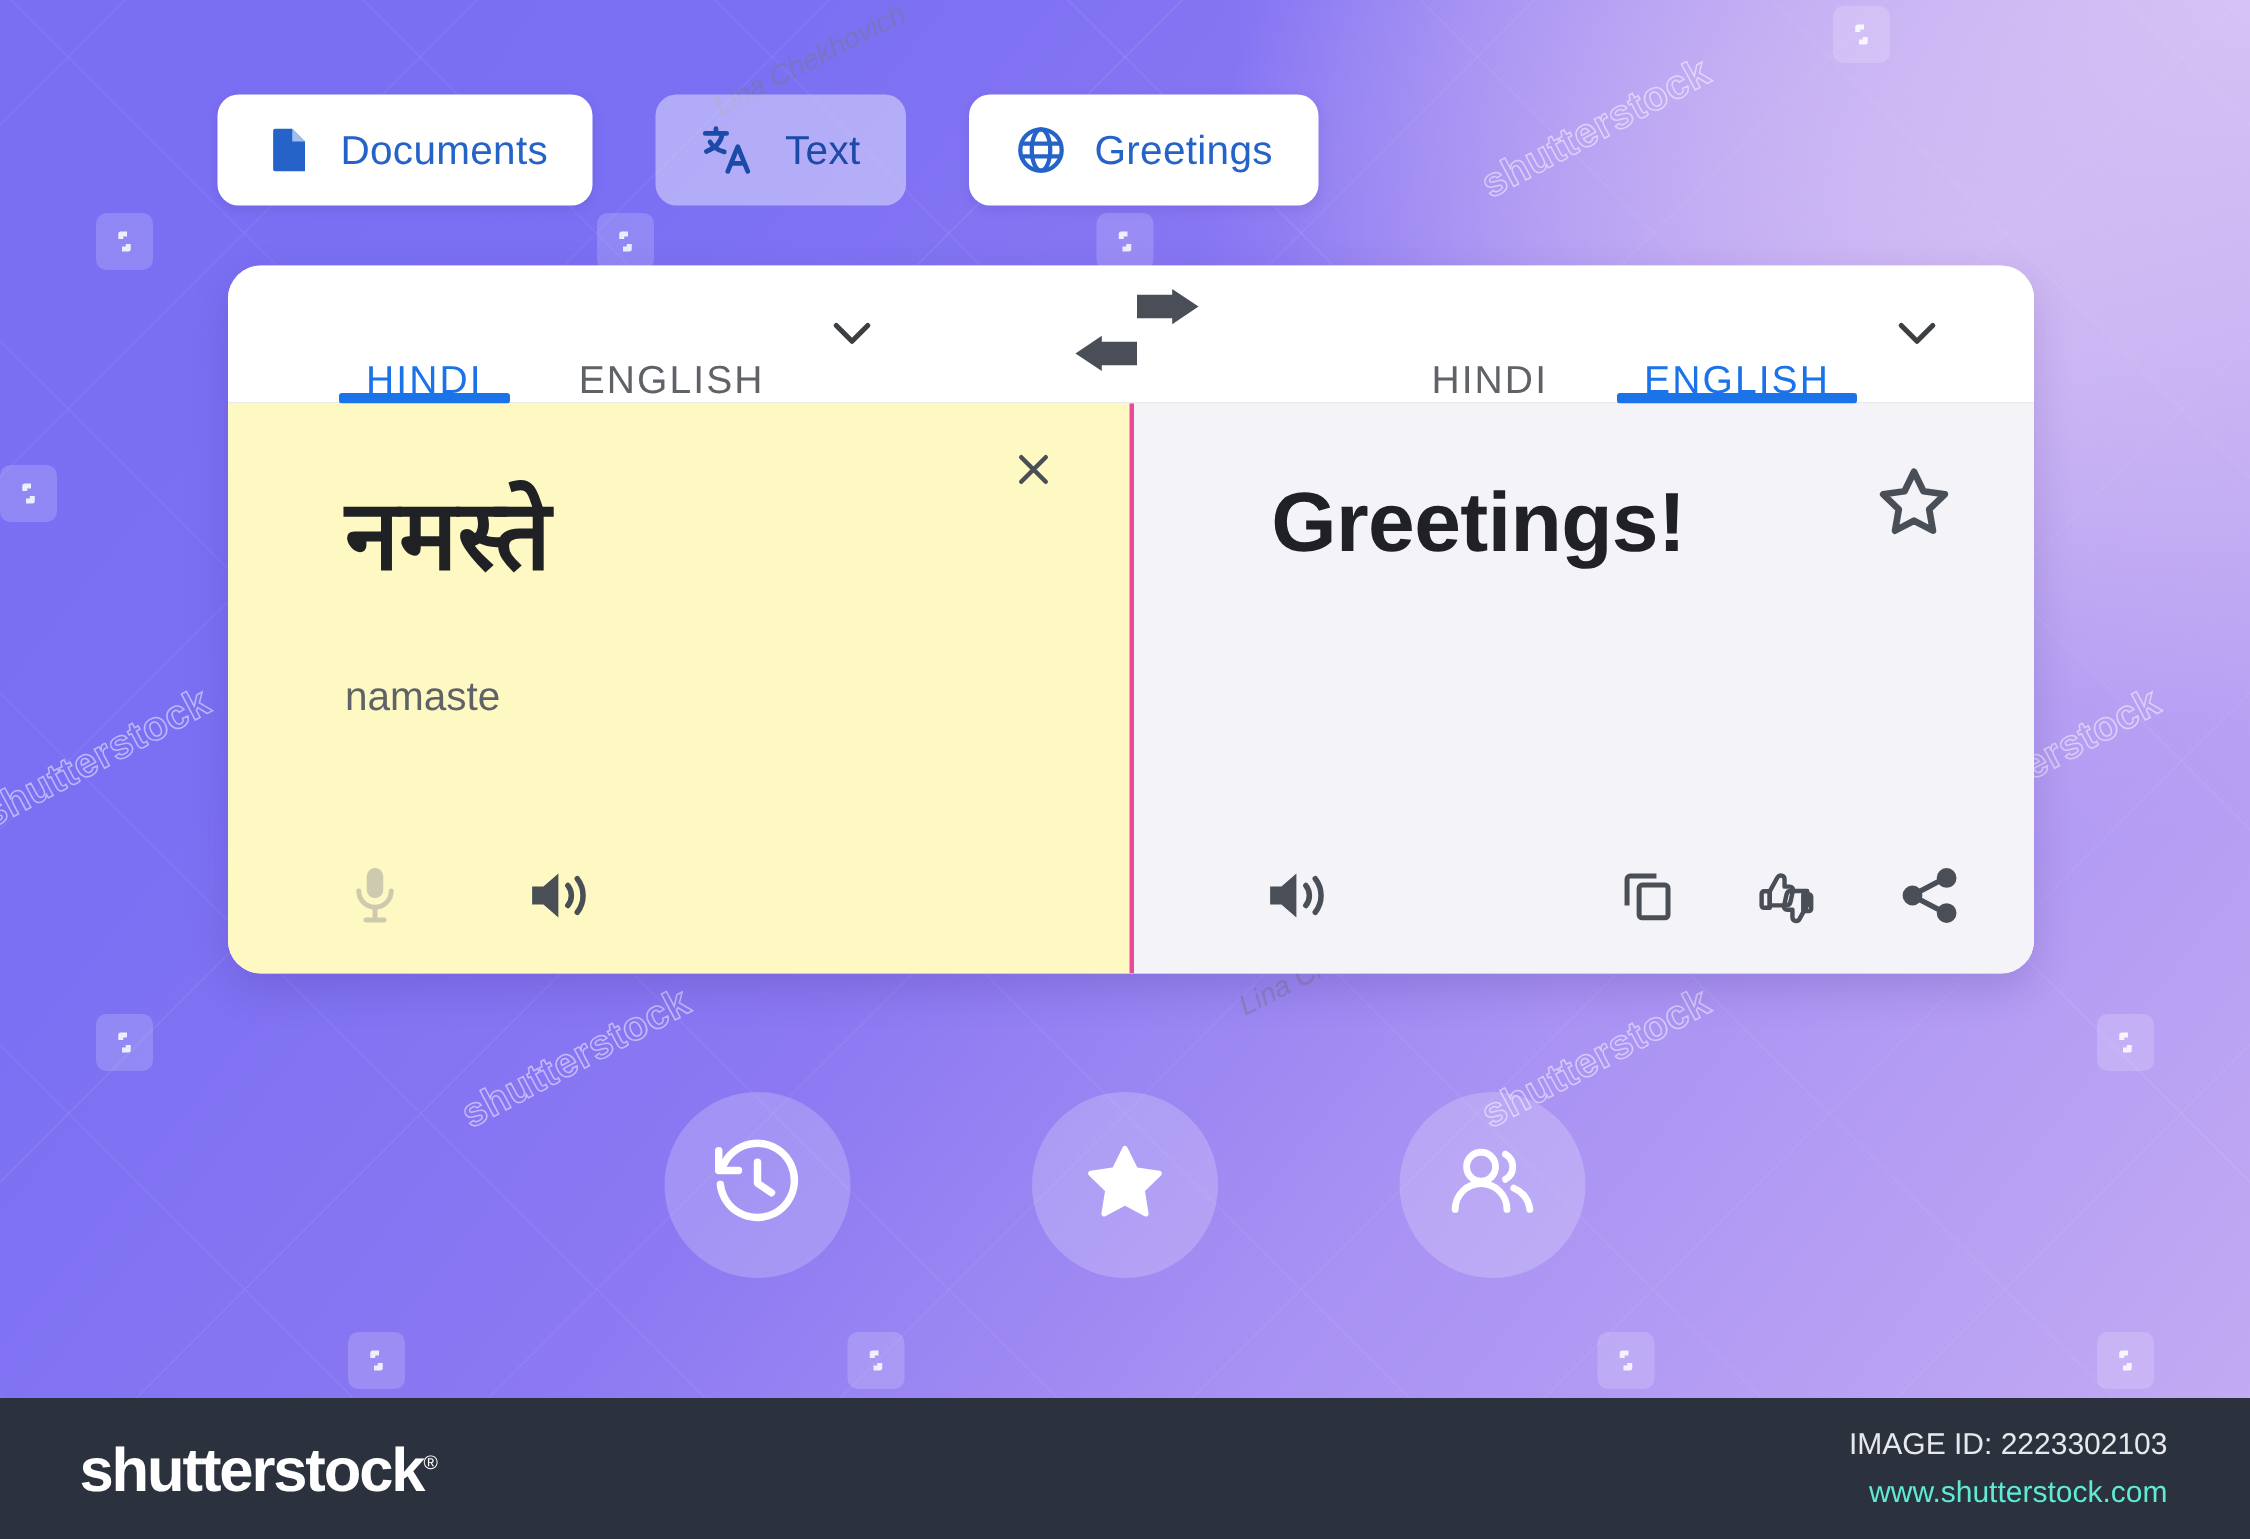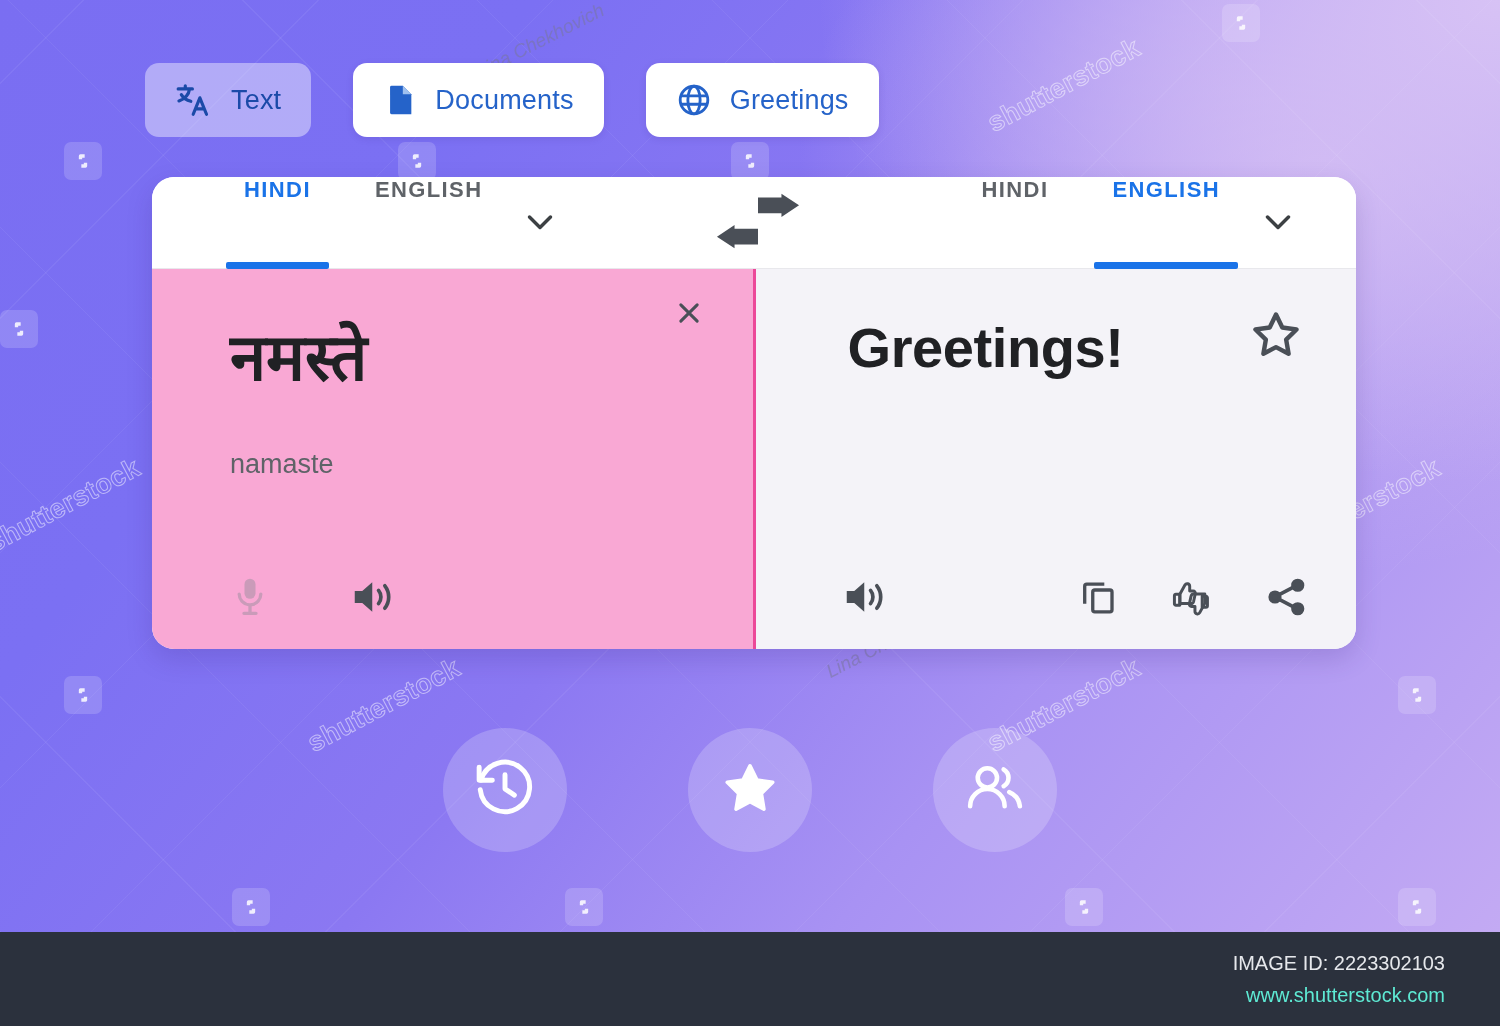--- a/index.html
+++ b/index.html
@@ -127,28 +127,28 @@
     flex: 1 1 0;
     display: flex;
     align-items: center;
     position: relative;
   }
   .lang-side.left  { justify-content: flex-start; padding-left: 60px; }
   .lang-side.right { justify-content: flex-end;  padding-right: 52px; }
 
   .lang-chip {
     position: relative;
-    font-size: 22px;
-    font-weight: 700;
+    font-size: 26px;
+    font-weight: 400;
     letter-spacing: 1.4px;
     color: #5f6368;
     padding: 0 32px;
     height: 92px;
     display: flex;
-    align-items: flex-start;
+    align-items: flex-end;
     cursor: pointer;
   }
   .lang-chip.active { color: #1a73e8; }
   .lang-chip.active::after {
     content: "";
     position: absolute;
     left: 14px; right: 14px;
     bottom: 0;
     height: 7px;
     background: #1a73e8;
@@ -162,21 +162,21 @@
   .swap-btn {
     width: 120px;
     display: flex; align-items: center; justify-content: center;
     cursor: pointer;
     flex: none;
   }
 
   
   #panes { flex: 1 1 auto; display: flex; position: relative; }
   .pane { position: relative; flex: 1 1 0; }
-  .pane.source { background: #f9a8d4; }
+  .pane.source { background: #fef9c3; }
   .pane.target { background: #f4f3f8; border-left: 3px solid #ec4899; }
 
   .src-text {
     position: absolute;
     left: 78px; top: 55px;
     font-size: 65px;
     line-height: 1.05;
     color: #202124;
     font-family: "DejaVu Sans", "Liberation Sans", sans-serif;
     font-weight: 600;
@@ -389,38 +389,38 @@
   <div class="wm-text" style="left:300px;top:690px;">shutterstock</div>
   <div class="wm-text" style="left:980px;top:690px;">shutterstock</div>
   <div class="wm-text" style="left:980px;top:70px;">shutterstock</div>
   <div class="wm-text" style="left:1280px;top:490px;">shutterstock</div>
   <div class="wm-sig" style="left:470px;top:30px;">Lina Chekhovich</div>
   <div class="wm-sig" style="left:330px;top:510px;">Lina Chekhovich</div>
   <div class="wm-sig" style="left:820px;top:630px;">Lina Chekhovich</div>
 
   <div id="modebar">
 
+    <div class="mode-btn">
+      <span>
+        <svg width="34" height="38" viewBox="0 0 24 24" fill="#2563c9">
+          <path d="M6 2h8l6 6v14a0 0 0 0 1 0 0H6a1 1 0 0 1-1-1V3a1 1 0 0 1 1-1z"></path>
+          <path d="M14 2l6 6h-6z" fill="#9fc0ef"></path>
+        </svg>
+      </span>
+      <span>Documents</span>
+    </div>
+
     <div class="mode-btn active">
       <span>
         <svg width="38" height="38" viewBox="0 0 24 24" fill="none" stroke="#1b4aa8" stroke-width="2" stroke-linecap="round" stroke-linejoin="round">
           <path d="M2 5h9M6.5 3v2M9.2 5c-.5 3.6-3 6.2-6.7 7.6M4 8.6c1.3 2.3 3.6 3.6 6 4.2"></path>
           <path d="M11.5 21l4.2-10.4L19.9 21M13.1 17.6h5.3"></path>
         </svg>
       </span>
       <span>Text</span>
-    </div>
-
-    <div class="mode-btn">
-      <span>
-        <svg width="34" height="38" viewBox="0 0 24 24" fill="#2563c9">
-          <path d="M6 2h8l6 6v14a0 0 0 0 1 0 0H6a1 1 0 0 1-1-1V3a1 1 0 0 1 1-1z"></path>
-          <path d="M14 2l6 6h-6z" fill="#9fc0ef"></path>
-        </svg>
-      </span>
-      <span>Documents</span>
     </div>
 
     <div class="mode-btn">
       <span>
         <svg width="36" height="36" viewBox="0 0 24 24" fill="none" stroke="#2563c9" stroke-width="1.9">
           <circle cx="12" cy="12" r="9.2"></circle>
           <ellipse cx="12" cy="12" rx="4.1" ry="9.2"></ellipse>
           <path d="M3 9.2h18M3 14.8h18"></path>
         </svg>
       </span>
@@ -579,17 +579,20 @@
           <path d="M3.2 19.2a6.8 6.8 0 0 1 13.6 0"></path>
           <path d="M16.4 4.7a3.8 3.8 0 0 1 0 6.6"></path>
           <path d="M18.6 13.6a6.8 6.8 0 0 1 4.2 5.6"></path>
         </svg>
       </span>
     </div>
 
   </div>
 
   <div id="footer">
+    <div id="ss-logo">
+      <span>shutterstock</span><sup>®</sup>
+    </div>
     <div id="img-id">IMAGE ID: 2223302103</div>
     <div id="ss-url">www.shutterstock.com</div>
   </div>
 
 </div>
 
 </body></html>

